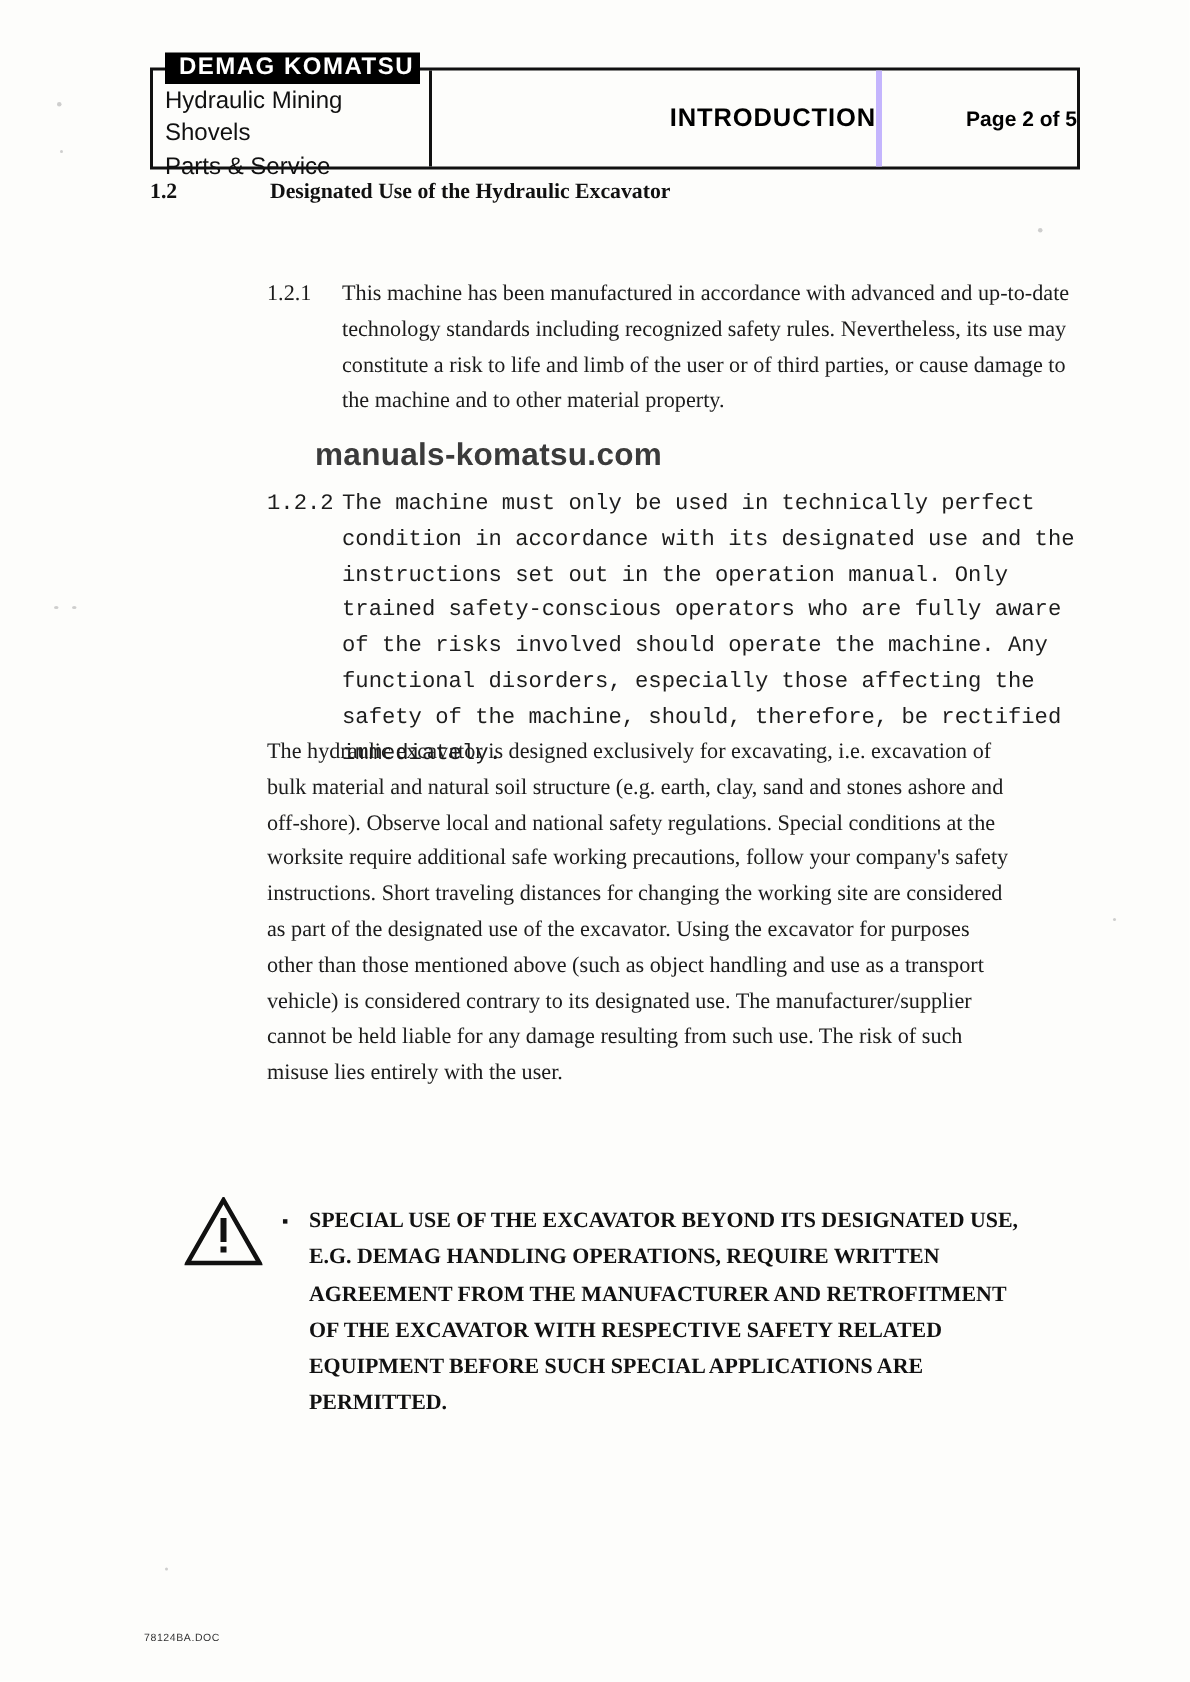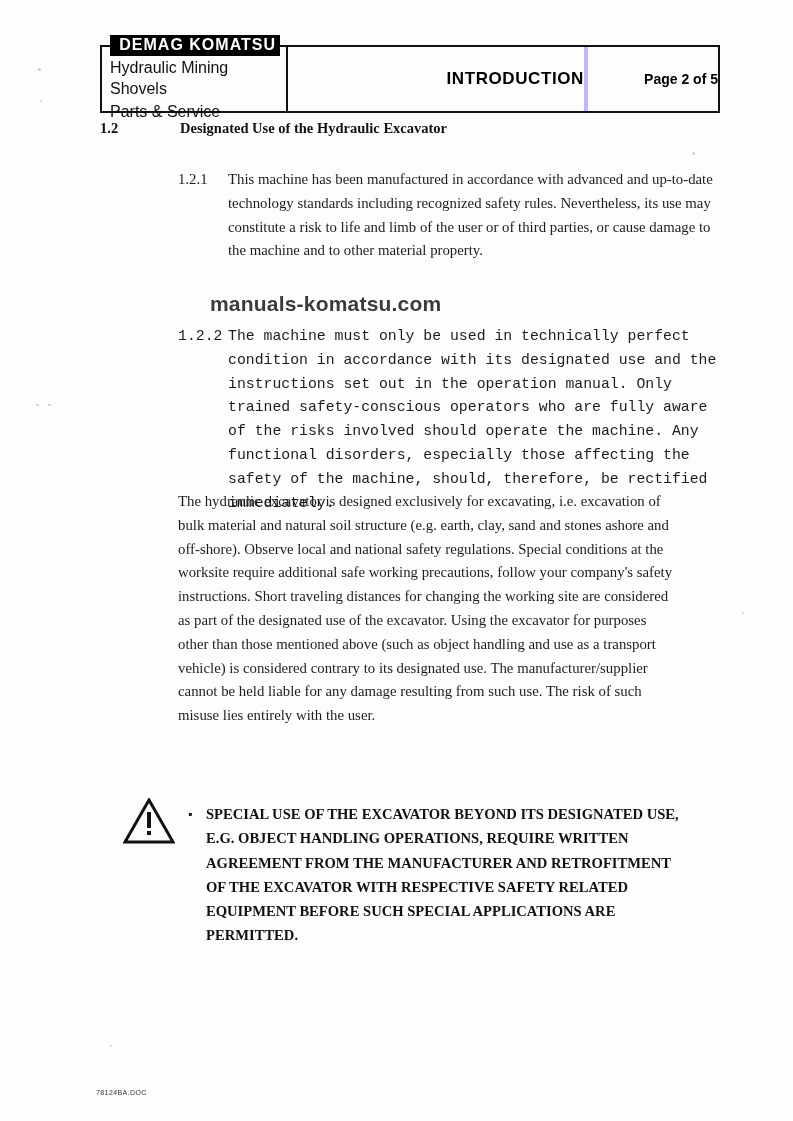--- a/index.html
+++ b/index.html
@@ -126,21 +126,21 @@
     color: #1c1c1c;
   }
   .para .idx {
     width: 50px;
     flex: none;
   }
   .para .body {
     width: 495px;
   }
 
-  #p121 { left: 178px; top: 168px; }
+  #p121 { left: 178px; top: 185px; }
   #p122 { left: 178px; top: 325px; font-family: Liberation Mono, monospace; }
   #p123 { left: 178px; top: 490px; }
 
   .watermark {
     position: absolute;
     left: 210px;
     top: 292px;
     font-family: "Liberation Sans", sans-serif;
     font-weight: bold;
     font-size: 21px;
@@ -240,18 +240,18 @@
   <div class="warn-icon">
     <svg viewBox="0 0 52 46" width="52" height="46" aria-hidden="true">
       <polygon points="26,2 50,44 2,44" fill="none" stroke="#111" stroke-width="3"></polygon>
       <rect x="24" y="14" width="4" height="16" fill="#111"></rect>
       <rect x="24" y="33" width="4" height="4" fill="#111"></rect>
     </svg>
   </div>
 
   <div class="warn-block">
     <div class="bullet">▪</div>
-    <div class="body">SPECIAL USE OF THE EXCAVATOR BEYOND ITS DESIGNATED USE, E.G. OBJECT HANDLING OPERATIONS, REQUIRE WRITTEN AGREEMENT FROM THE MANUFACTURER AND RETROFITMENT OF THE EXCAVATOR WITH RESPECTIVE SAFETY RELATED EQUIPMENT BEFORE SUCH SPECIAL APPLICATIONS ARE PERMITTED.</div>
+    <div class="body">SPECIAL USE OF THE EXCAVATOR BEYOND ITS DESIGNATED USE, E.G. DEMAG HANDLING OPERATIONS, REQUIRE WRITTEN AGREEMENT FROM THE MANUFACTURER AND RETROFITMENT OF THE EXCAVATOR WITH RESPECTIVE SAFETY RELATED EQUIPMENT BEFORE SUCH SPECIAL APPLICATIONS ARE PERMITTED.</div>
   </div>
 
   <div class="footer-code">78124BA.DOC</div>
 
 </div>
 
 </body></html>

